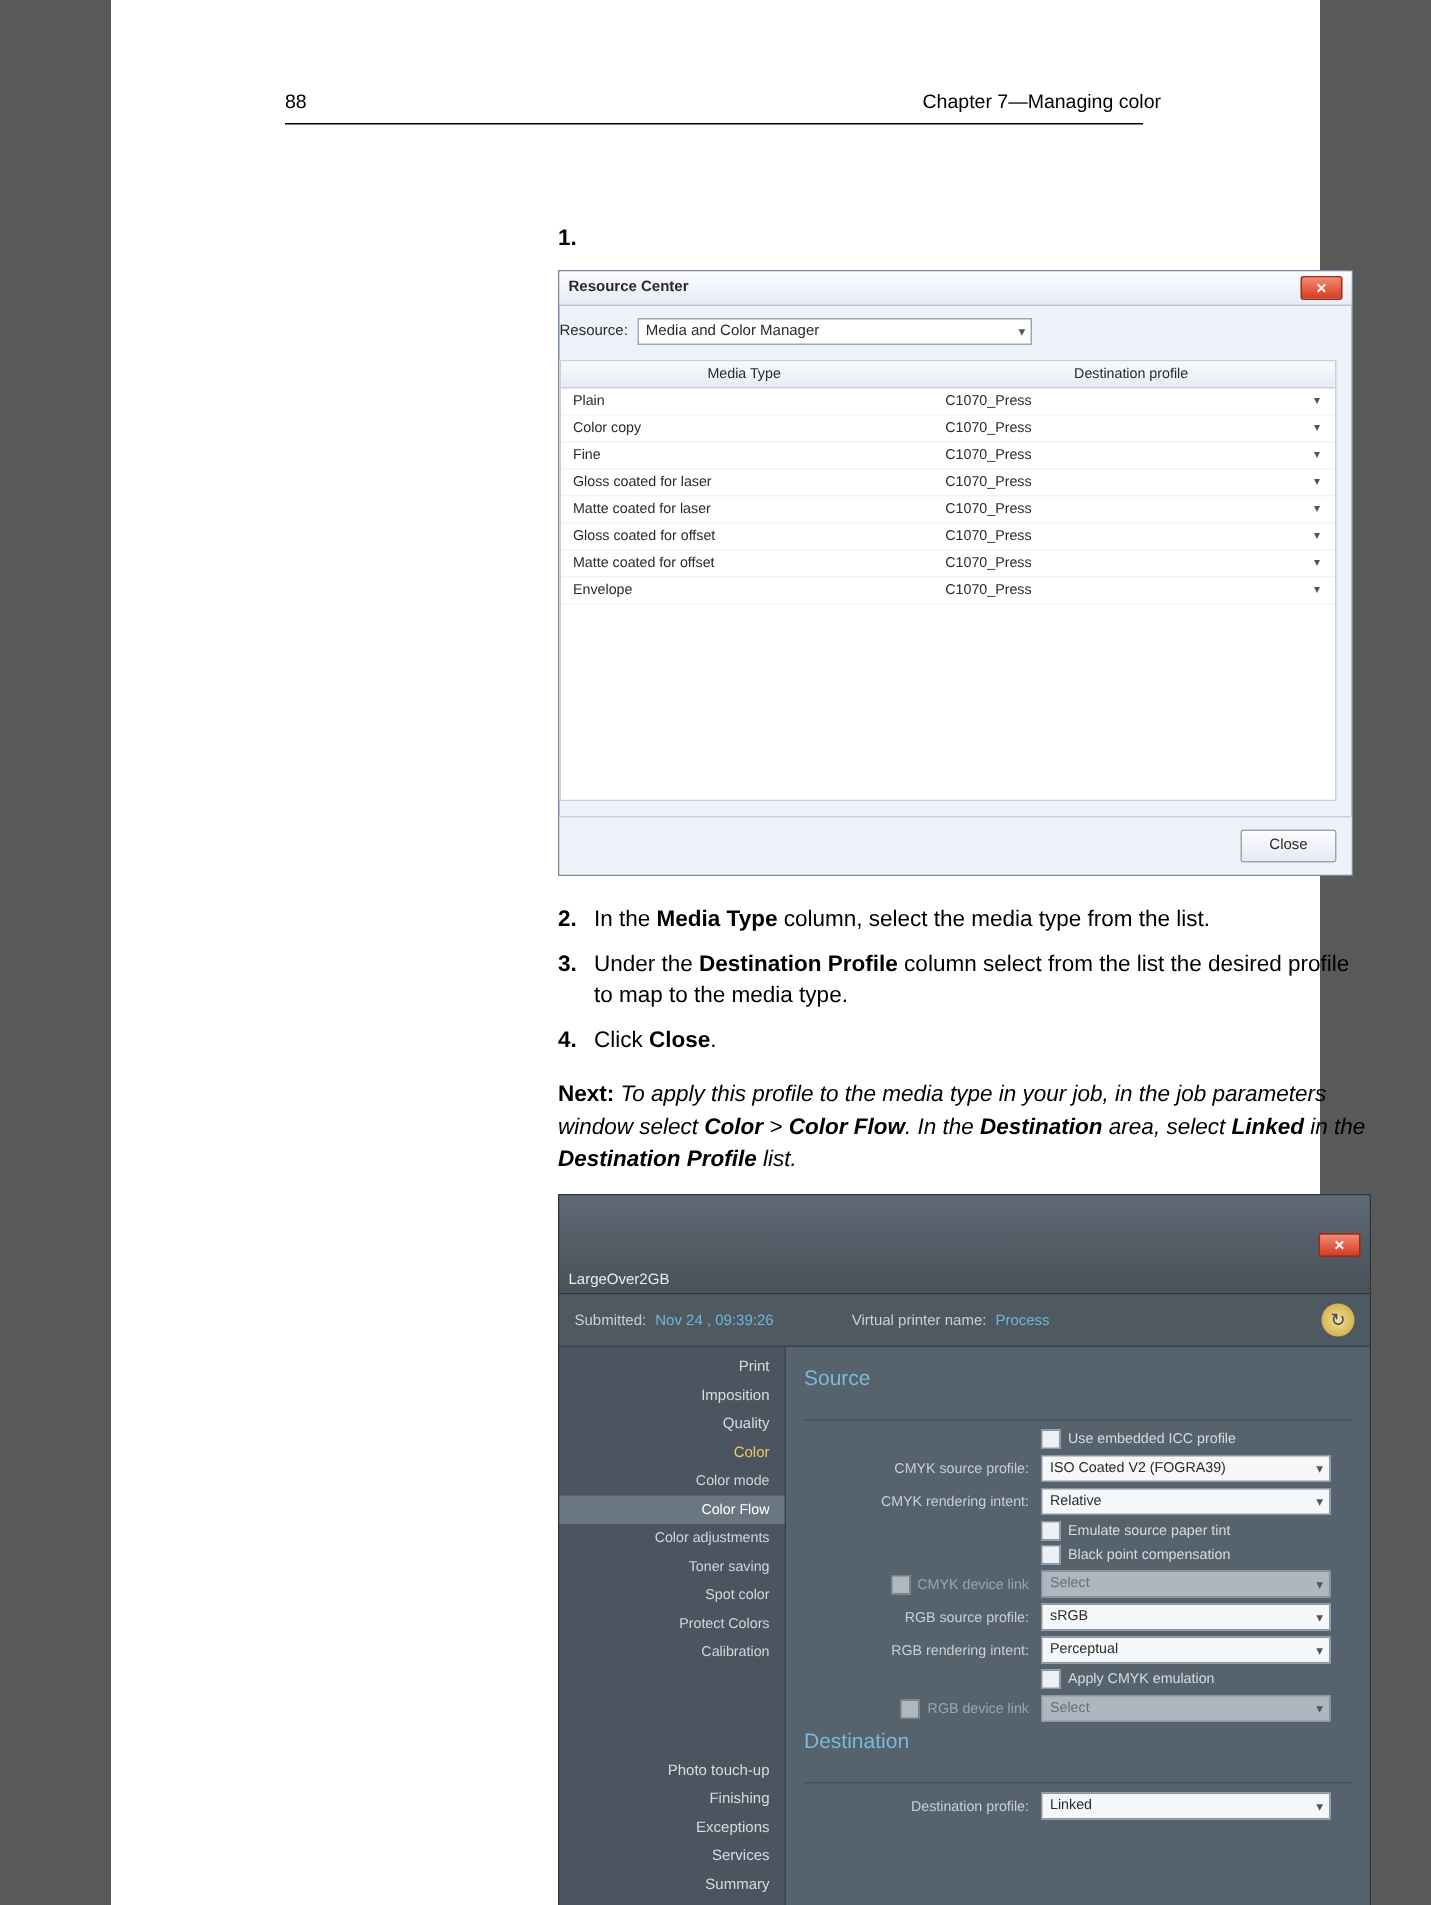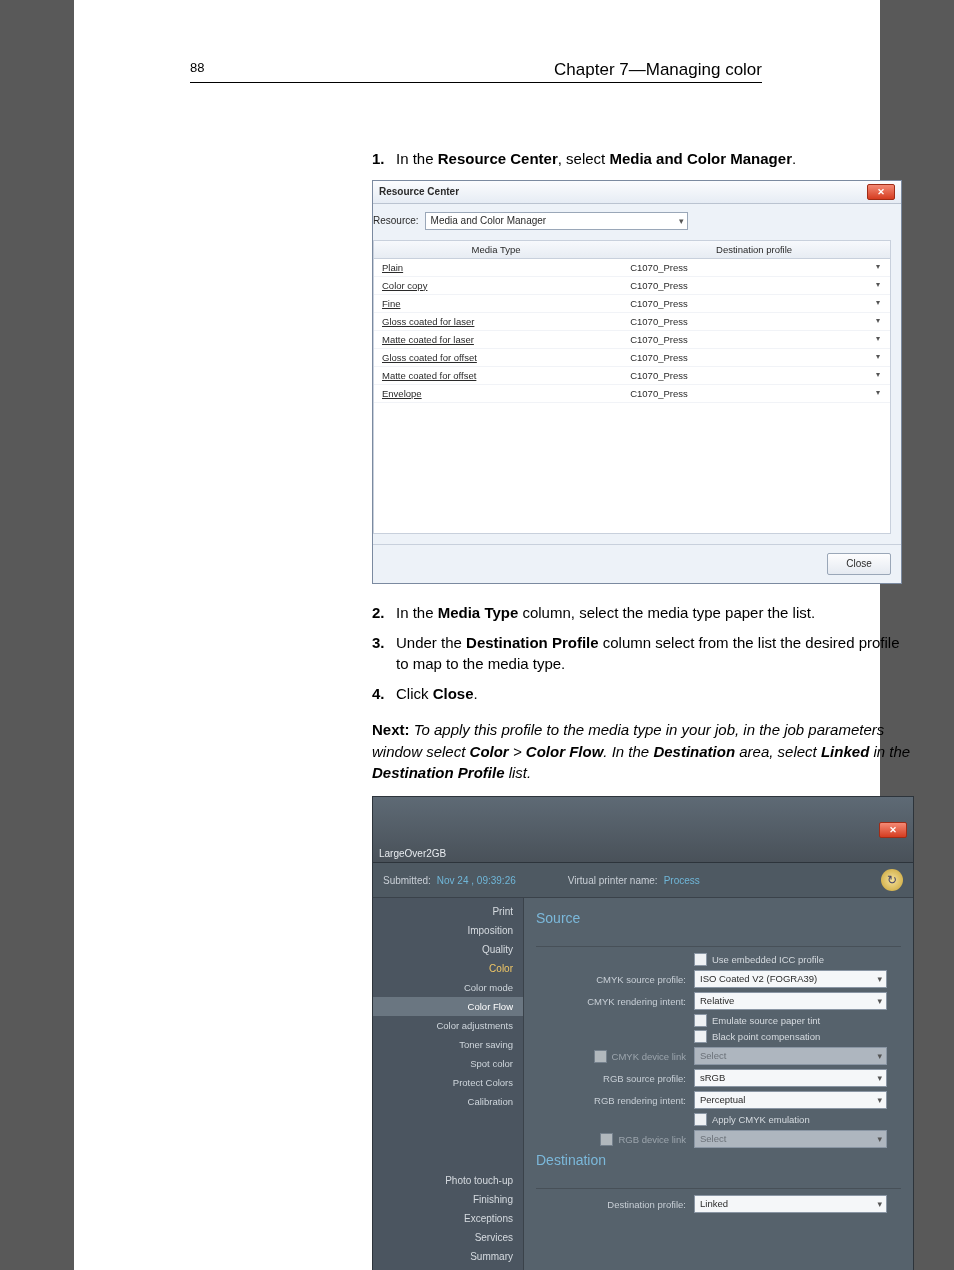--- a/index.html
+++ b/index.html
@@ -24,23 +24,23 @@
     border-top: 1px solid #000;
   }
   .page-num {
     position: absolute;
     left: 116px;
     top: 60px;
     font-size: 13px;
   }
   .page-head {
     position: absolute;
-    right: 118px;
+    right: 106px;
     top: 60px;
-    font-size: 17px;
+    font-size: 13px;
   }
   .content {
     position: absolute;
     left: 298px;
     top: 148px;
     width: 540px;
   }
   .step {
     display: flex;
     margin-bottom: 8px;
@@ -112,21 +112,21 @@
     border-bottom:1px solid #c8d0dc;
     font-size:9.5px;
   }
   .rc-th > div { padding:3px 6px; }
   .col-media { flex: 0 0 45%; text-align:center; }
   .col-dest  { flex: 1; text-align:center; }
   .rc-tr {
     display:flex; font-size:9.5px;
     border-bottom:1px solid #f1f3f7;
   }
-  .rc-tr .c1 { flex:0 0 45%; padding:3px 8px;text-decoration:underline; }
+  .rc-tr .c1 { flex:0 0 45%; padding:3px 8px; }
   .rc-tr .c2 {
     flex:1; padding:3px 8px; position:relative;
   }
   .rc-tr .c2::after{
     content:"▾"; position:absolute; right:10px; top:3px; font-size:8px; color:#555;
   }
   .rc-spacer { height:130px; background:#fff; }
   .rc-footer { display:flex; justify-content:flex-end; padding:8px 10px; border-top:1px solid #c8d0dc; background:#edf2f8; }
   .rc-btn {
     min-width:62px; height:20px;
@@ -226,23 +226,20 @@
 
 <div class="page">
   <div class="page-num">88</div>
   <div class="page-head">Chapter 7—Managing color</div>
   <div class="top-rule"></div>
 
   <div class="content">
 
     <div class="step">
       <div class="step-num">1.</div>
-      <div class="step-text">
-        <span>In the </span><span class="b">Resource Center</span><span>, select </span><span class="b">Media and Color Manager</span><span>.</span>
-      </div>
     </div>
 
     <div class="rc-window">
       <div class="rc-title">
         <span>Resource Center</span>
         <div class="rc-close">✕</div>
       </div>
       <div class="rc-body">
         <div class="rc-row">
           <span>Resource:</span>
@@ -289,21 +286,21 @@
         </div>
       </div>
       <div class="rc-footer">
         <div class="rc-btn">Close</div>
       </div>
     </div>
 
     <div class="step">
       <div class="step-num">2.</div>
       <div class="step-text">
-        <span>In the </span><span class="b">Media Type</span><span> column, select the media type paper the list.</span>
+        <span>In the </span><span class="b">Media Type</span><span> column, select the media type from the list.</span>
       </div>
     </div>
     <div class="step">
       <div class="step-num">3.</div>
       <div class="step-text">
         <span>Under the </span><span class="b">Destination Profile</span><span> column select from the list the desired profile to map to the media type.</span>
       </div>
     </div>
     <div class="step">
       <div class="step-num">4.</div>

